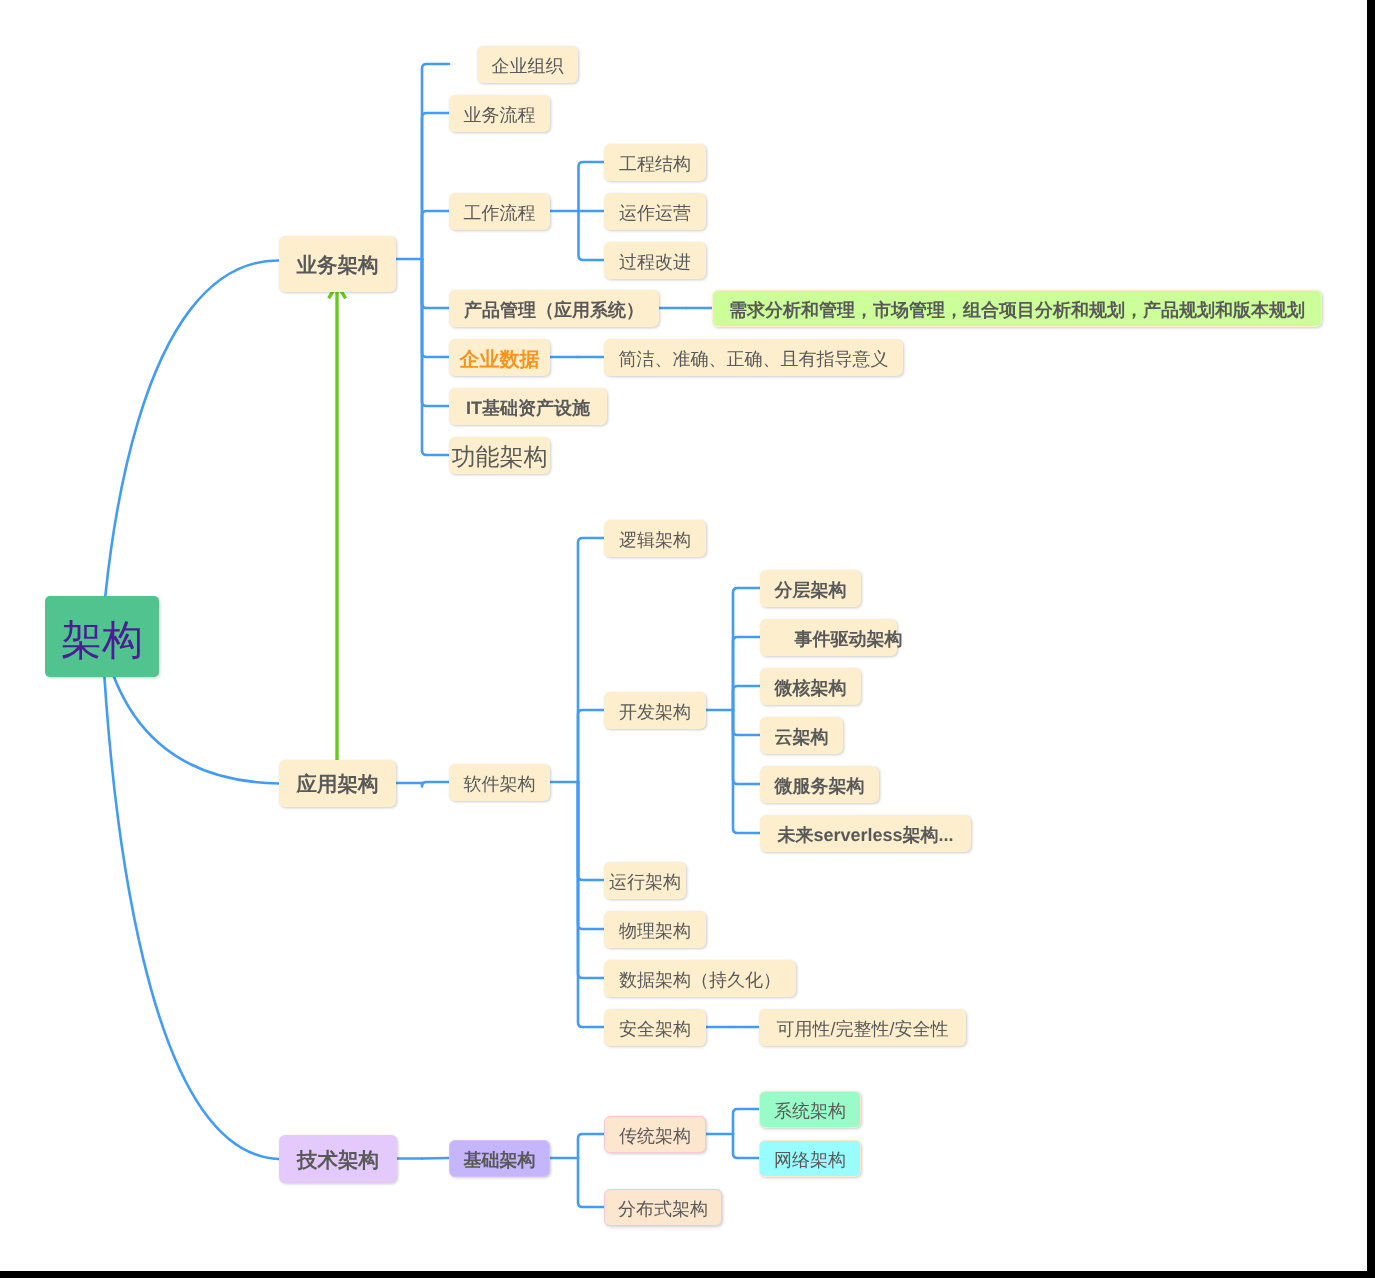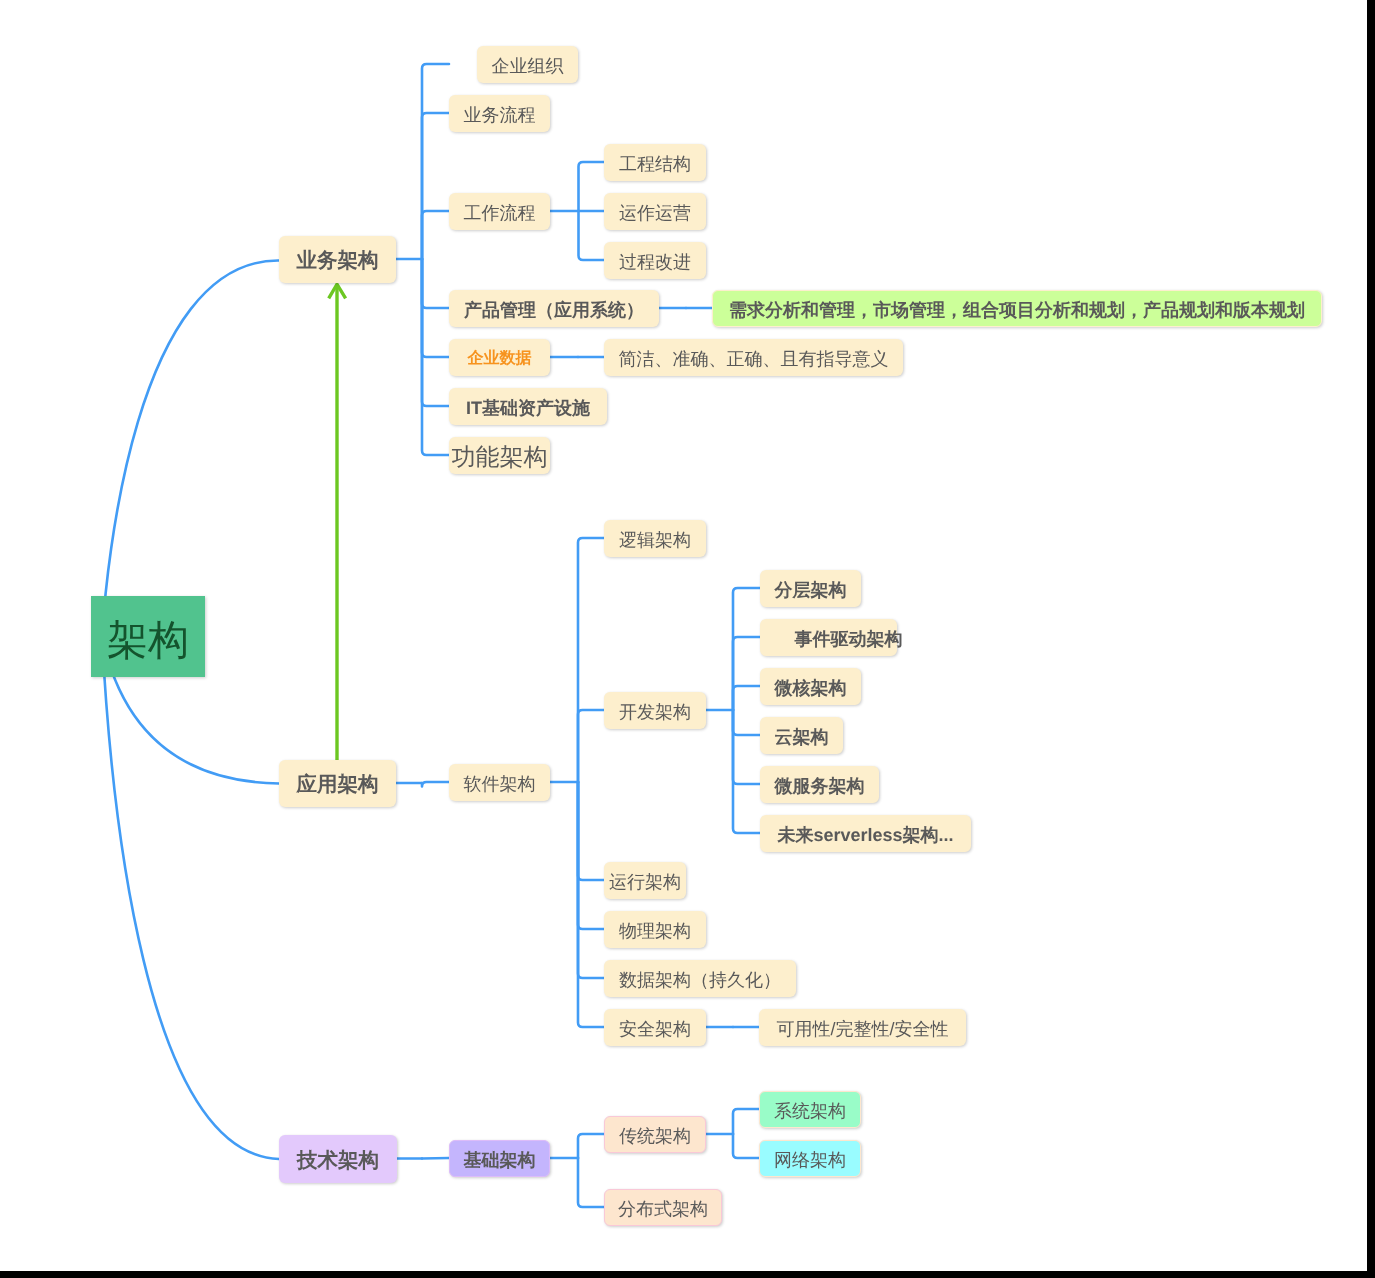--- a/index.html
+++ b/index.html
@@ -9,21 +9,21 @@
     -webkit-font-smoothing:antialiased;text-rendering:geometricPrecision;}
   svg.links{position:absolute;left:0;top:0;width:1367px;height:1271px;overflow:visible;}
   svg.links path{fill:none;stroke:#429cf5;stroke-width:2.6;stroke-linecap:round;stroke-linejoin:round;}
   svg.arrows{position:absolute;left:0;top:0;width:1367px;height:1271px;overflow:visible;}
   svg.arrows path{fill:none;stroke:#6cc722;stroke-width:3.4;stroke-linecap:butt;stroke-linejoin:miter;}
   .node{position:absolute;box-sizing:border-box;display:flex;align-items:center;justify-content:center;
     border-radius:6px;color:#595959;white-space:nowrap;line-height:1;}
   .node>span{display:block;position:relative;top:0.1em;}
   .node>span+span{margin-left:0;}
   .n-def,.n-def-it{background:#fdefcd;box-shadow:1px 1px 3px rgba(0,0,0,.2);}
-  .n-root{background:#51c38e;color:#14532d;border-radius:0;box-shadow:1px 1px 3px rgba(0,0,0,.2);margin-left:46px;}
+  .n-root{background:#51c38e;color:#4c1d95;border-radius:5px;box-shadow:1px 1px 3px rgba(0,0,0,.2);}
   .n-green{background:#ccff99;border:1.5px solid #fdefcd;box-shadow:1px 1px 3px rgba(0,0,0,.2);}
   .n-purple{background:#e3c9fc;box-shadow:1px 1px 3px rgba(0,0,0,.2);}
   .n-pink{background:#c4b5fd;border:1.5px solid #dcbcf9;box-shadow:1px 1px 3px rgba(0,0,0,.2);}
   .n-peach{background:#fde6ce;border:1.5px solid #f9c8d7;box-shadow:1px 1px 3px rgba(0,0,0,.2);}
   .n-mint{background:#99fcc8;border:1.5px solid #fde6ce;box-shadow:1px 1px 3px rgba(0,0,0,.2);}
   .n-cyan{background:#99fcff;border:1.5px solid #fde6ce;box-shadow:1px 1px 3px rgba(0,0,0,.2);}
   .serif-latin{font-family:Liberation Sans, sans-serif;}
   .sans-cjk{font-family:"Liberation Sans",sans-serif;}
 </style>
 </head>
@@ -77,42 +77,42 @@
   <path d="M733.0,1134.0L733.0,1113.5Q733.0,1109.0 737.5,1109.0L759.0,1109.0"></path>
   <path d="M733.0,1134.0L733.0,1153.5Q733.0,1158.0 737.5,1158.0L759.0,1158.0"></path>
  </svg>
  <svg class="arrows" viewBox="0 0 1367 1271">
   <path class="arrow" d="M337,760 L337,286"></path>
       <path class="arrow-head" d="M328.7,298.3 L337,284.2 L345.6,298.3"></path>
  </svg>
   <div class="node n-root" style="left:45px;top:596px;width:114px;height:81px;font-size:41px;">
       <span>架构</span>
     </div>
-  <div class="node n-def" style="left:279px;top:236px;width:117px;height:47px;font-size:20.5px;font-weight:700;">
+  <div class="node n-def" style="left:279px;top:236px;width:117px;height:56px;font-size:20.5px;font-weight:700;">
       <span>业务架构</span>
     </div>
   <div class="node n-def" style="left:279px;top:760px;width:117px;height:47px;font-size:20.5px;font-weight:700;">
       <span>应用架构</span>
     </div>
   <div class="node n-purple" style="left:279px;top:1135px;width:118px;height:48px;font-size:20.5px;font-weight:700;">
       <span>技术架构</span>
     </div>
   <div class="node n-def" style="left:449px;top:46px;width:101px;height:37px;font-size:18px;margin-left:28px;">
       <span>企业组织</span>
     </div>
   <div class="node n-def" style="left:449px;top:95px;width:101px;height:37px;font-size:18px;">
       <span>业务流程</span>
     </div>
   <div class="node n-def" style="left:449px;top:193px;width:101px;height:37px;font-size:18px;">
       <span>工作流程</span>
     </div>
   <div class="node n-def" style="left:449px;top:290px;width:210px;height:37px;font-size:18px;font-weight:700;">
       <span>产品管理（应用系统）</span>
     </div>
-  <div class="node n-def" style="left:449px;top:339px;width:101px;height:37px;font-size:16px;font-weight:700;color:#f7931e;">
+  <div class="node n-def" style="left:449px;top:339px;width:101px;height:37px;font-size:20px;font-weight:700;color:#f7931e;">
       <span>企业数据</span>
     </div>
   <div class="node n-def" style="left:449px;top:388px;width:158px;height:37px;font-size:18px;font-weight:700;">
       <span class="serif-latin">IT</span>
       <span class="sans-cjk">基础资产设施</span>
     </div>
   <div class="node n-def" style="left:449px;top:437px;width:101px;height:37px;font-size:24px;">
       <span>功能架构</span>
     </div>
   <div class="node n-def" style="left:604px;top:144px;width:102px;height:37px;font-size:18px;">

